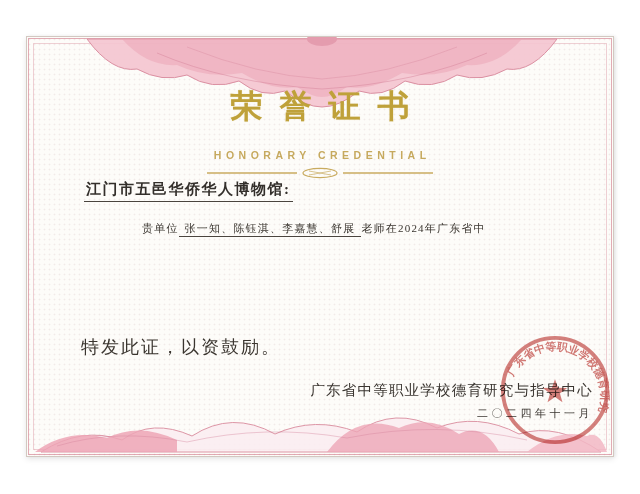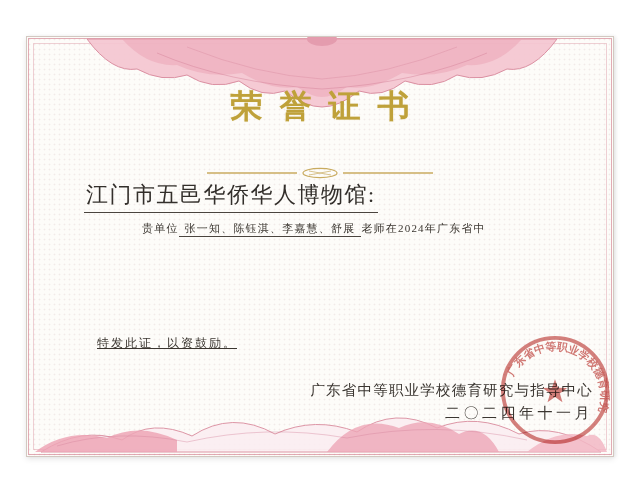--- a/index.html
+++ b/index.html
@@ -29,38 +29,38 @@
   .subtitle {
     position:absolute; left:0; top:112px; width:100%;
     text-align:center; font-size:10.5px; font-weight:700;
     color:#c6a95e; letter-spacing:4.5px; text-indent:4.5px;
     font-family:"Liberation Sans","DejaVu Sans",sans-serif;
   }
   .divider { position:absolute; left:0; top:128px; width:100%; text-align:center; }
 
   .recipient {
     position:absolute; left:57px; top:143px;
-    font-size:22px; font-weight:400; color:#332f2b; letter-spacing:1.5px;
+    font-size:15px; font-weight:700; color:#332f2b; letter-spacing:1.5px;
     border-bottom:1.5px solid #4a443e; padding:0 2px 2px 2px;
   }
   .body-line { position:absolute; left:57px; right:36px; color:#3a352f; font-size:11px; letter-spacing:1.2px; }
   .body-line-1 { top:184px; text-indent:58px; }
   .body-line-2 { top:221px; text-indent:20px; }
   .names { border-bottom:1.5px solid #4a443e; padding:0 6px 2px 6px; }
 
   .award {
     position:absolute; left:0; top:254px; width:100%;
     text-align:center; font-size:27px; font-weight:600;
     color:#2f2b27; letter-spacing:11px; text-indent:11px;
   }
-  .closing { position:absolute; left:70px; top:298px; font-size:12px; color:#3a352f; letter-spacing:2px;text-decoration:underline; }
+  .closing { position:absolute; left:54px; top:298px; font-size:18px; color:#3a352f; letter-spacing:2px; }
 
   .signature { position:absolute; right:20px; top:342px; text-align:right; color:#3a3530; }
   .signature .issuer { font-size:14.5px; letter-spacing:1.2px; line-height:22px; }
-  .signature .date { font-size:15px; letter-spacing:3.5px; line-height:24px; }
+  .signature .date { font-size:11px; letter-spacing:3.5px; line-height:24px; }
 
   .seal { position:absolute; left:469px; top:294px; width:118px; height:118px; mix-blend-mode:multiply; opacity:0.9; }
 </style>
 </head>
 <body>
 
 <div class="stage">
   <div class="paper">
 
     <div class="frame-outer"></div>
@@ -76,20 +76,21 @@
 
     <svg class="lace-bottom" viewBox="0 0 588 80">
       <path d="M14,76 Q55,50 95,64 Q125,42 165,60 Q205,34 248,58 Q288,40 330,56 Q368,30 410,52 Q450,36 492,58 Q530,46 574,76 Z" fill="#fbedf1" stroke="#dd96a6" stroke-width="1" fill-opacity="0.9"></path>
       <path d="M8,76 Q40,52 80,62 Q112,46 150,64 L150,76 Z" fill="#eda6b6" fill-opacity="0.85"></path>
       <path d="M300,76 Q330,36 372,52 Q402,38 432,58 Q456,46 472,76 Z" fill="#eda6b6" fill-opacity="0.8"></path>
       <path d="M500,76 Q530,52 560,60 Q572,54 580,76 Z" fill="#f2b7c4" fill-opacity="0.85"></path>
       <path d="M30,70 Q90,52 160,66 Q240,48 320,62 Q410,44 500,64" fill="none" stroke="#d4839a" stroke-width="0.8" opacity="0.5"></path>
     </svg>
 
     <div class="title">荣誉证书</div>
+    <div class="subtitle">HONORARY CREDENTIAL</div>
 
     <div class="divider">
       <svg width="230" height="12" viewBox="0 0 230 12">
         <line x1="2" y1="6" x2="92" y2="6" stroke="#c9ab5f" stroke-width="1.4"></line>
         <ellipse cx="115" cy="6" rx="17" ry="4.6" fill="none" stroke="#c9ab5f" stroke-width="1.2"></ellipse>
         <line x1="104" y1="4" x2="126" y2="8" stroke="#c9ab5f" stroke-width="0.7"></line>
         <line x1="104" y1="8" x2="126" y2="4" stroke="#c9ab5f" stroke-width="0.7"></line>
         <line x1="138" y1="6" x2="228" y2="6" stroke="#c9ab5f" stroke-width="1.4"></line>
       </svg>
     </div>

